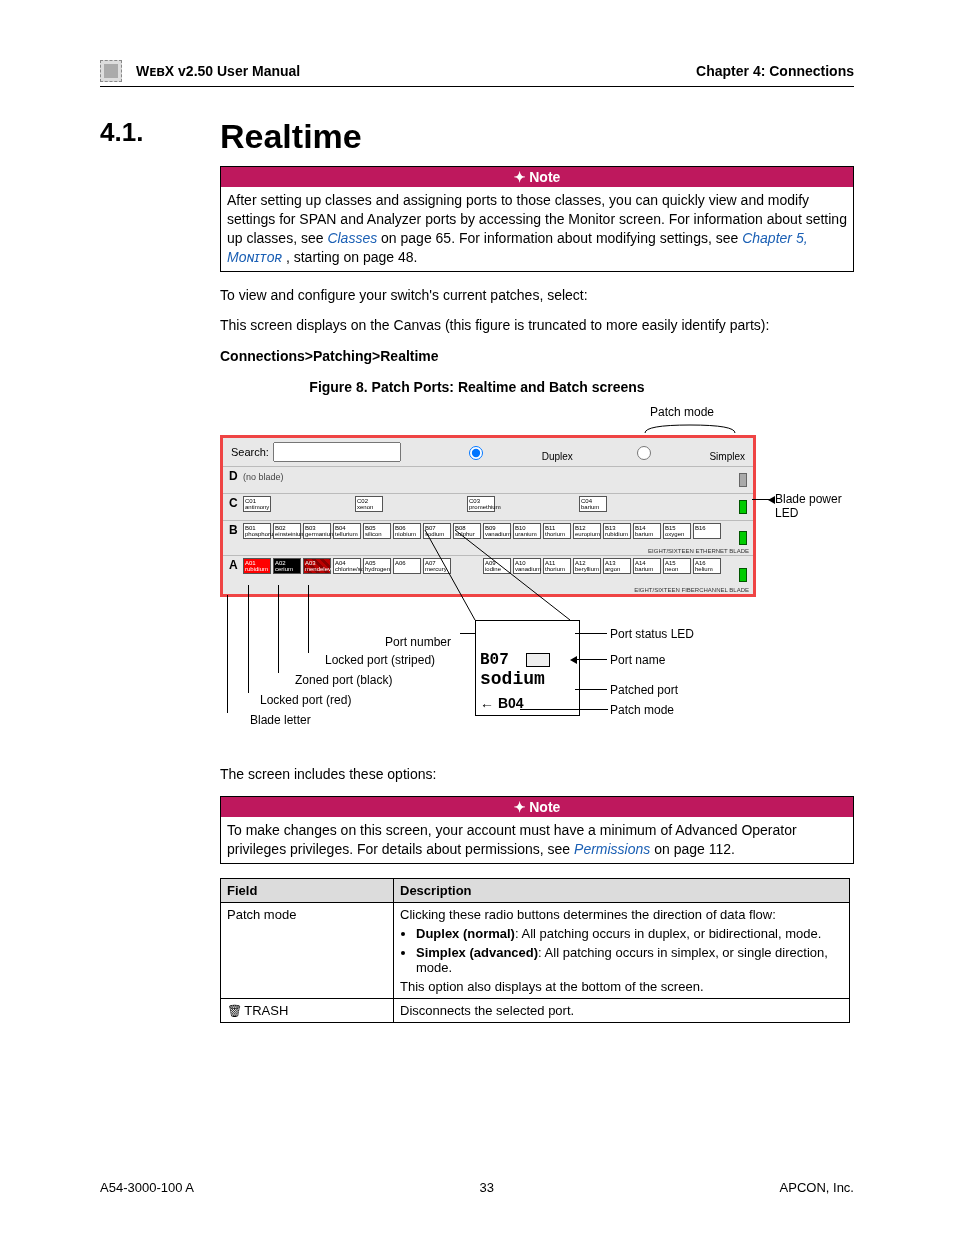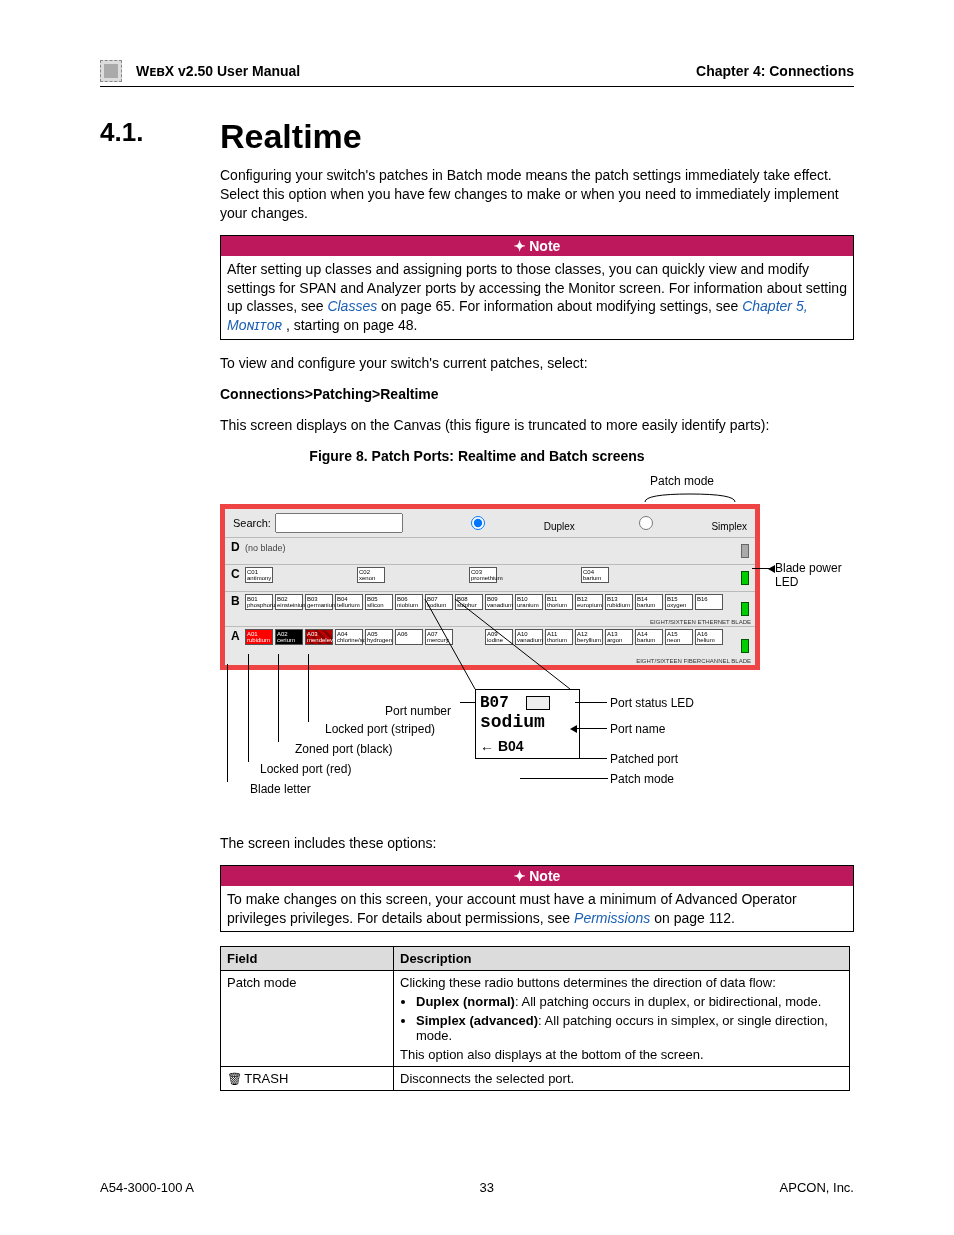--- a/index.html
+++ b/index.html
@@ -94,21 +94,21 @@
     font-size: 11px;
   }
   .fig-brace-label {
     position: absolute;
   }
   .panel-outer {
     position: absolute;
     left: 0;
     top: 30px;
     width: 530px;
-    border: 5px solid #ef4444;
+    border: 3px solid #ef4444;
     background: #e8e8e8;
   }
   .panel-top {
     display: flex;
     align-items: center;
     padding: 4px 8px;
   }
   .panel-top input {
     width: 120px;
     height: 14px;
@@ -248,36 +248,35 @@
       <span>v2.50 User Manual</span>
     </div>
     <div class="header-right">Chapter 4: Connections</div>
   </div>
 
   <div class="section-row">
     <div class="section-num">4.1.</div>
     <div class="section-title">Realtime</div>
   </div>
 
-  <div class="body-text">Configuring your switch's patches in Batch mode means the patch settings immediately take effect. Select this option when you have few changes to make or when you need to immediately implement your changes.</div>
 
   <div class="note-box">
     <div class="note-head">✦ <span>Note</span></div>
     <div class="note-body">
       <span>After setting up classes and assigning ports to those classes, you can quickly view and modify settings for SPAN and Analyzer ports by accessing the Monitor screen. For information about setting up classes, see </span>
       <span class="link">Classes</span>
       <span> on page 65. For information about modifying settings, see </span>
       <span class="link">Chapter 5, Mᴏɴɪᴛᴏʀ</span>
       <span>, starting on page 48.</span>
     </div>
   </div>
 
   <div class="body-text">To view and configure your switch's current patches, select:</div>
+  <div class="body-text">This screen displays on the Canvas (this figure is truncated to more easily identify parts):</div>
   <div class="body-text bold">Connections&gt;Patching&gt;Realtime</div>
-  <div class="body-text">This screen displays on the Canvas (this figure is truncated to more easily identify parts):</div>
 
   <div class="fig-caption body-block">Figure 8. Patch Ports: Realtime and Batch screens</div>
 
   <div class="figure-area">
 
     <div class="fig-brace-label" style="left:430px; top:0; font-size:12px;">Patch mode</div>
     <svg style="position:absolute; left:420px; top:14px;" width="100" height="16">
       <path d="M5 14 Q5 6 50 6 Q95 6 95 14" stroke="#000" fill="none"></path>
     </svg>
 
@@ -359,21 +358,21 @@
         <div class="blade-name">EIGHT/SIXTEEN FIBERCHANNEL BLADE</div>
       </div>
     </div>
 
     <div class="callout" style="left:555px; top:87px;">Blade power LED</div>
     <div class="callout-line" style="left:532px; top:94px; width:20px; height:1px;"></div>
 
     <div style="position:absolute;left:548px;top:91px;width:0;height:0;border-top:4px solid transparent;border-bottom:4px solid transparent;border-right:7px solid #000;"></div>
 
     <div class="zoom-box">
-      <div style="display:flex;align-items:center;gap:17px;">
+      <div style="display:flex;align-items:center;gap:17px;margin-top:26px;">
         <span>B07</span>
         <span style="width:22px;height:12px;border:1px solid #000;display:inline-block;background:#eee;"></span>
       </div>
       <div style="font-size:18px;">sodium</div>
       <div style="font-size:14px;margin-top:6px;font-family:Arial;font-weight:bold;">← B04</div>
     </div>
 
     <svg style="position:absolute;left:200px;top:125px;pointer-events:none" width="160" height="95">
       <line x1="10" y1="sodke"></line>
       <line x1="5" y1="0" x2="55" y2="90" stroke="#000"></line>

